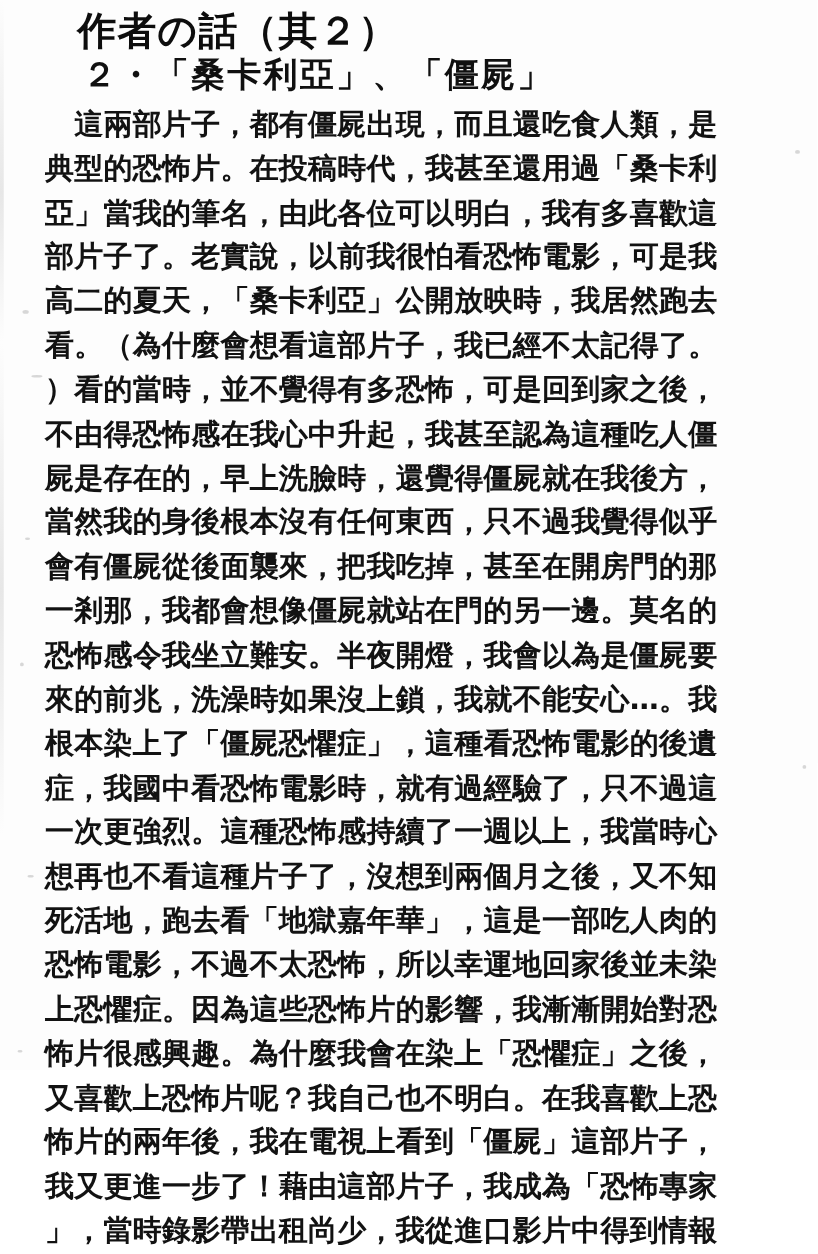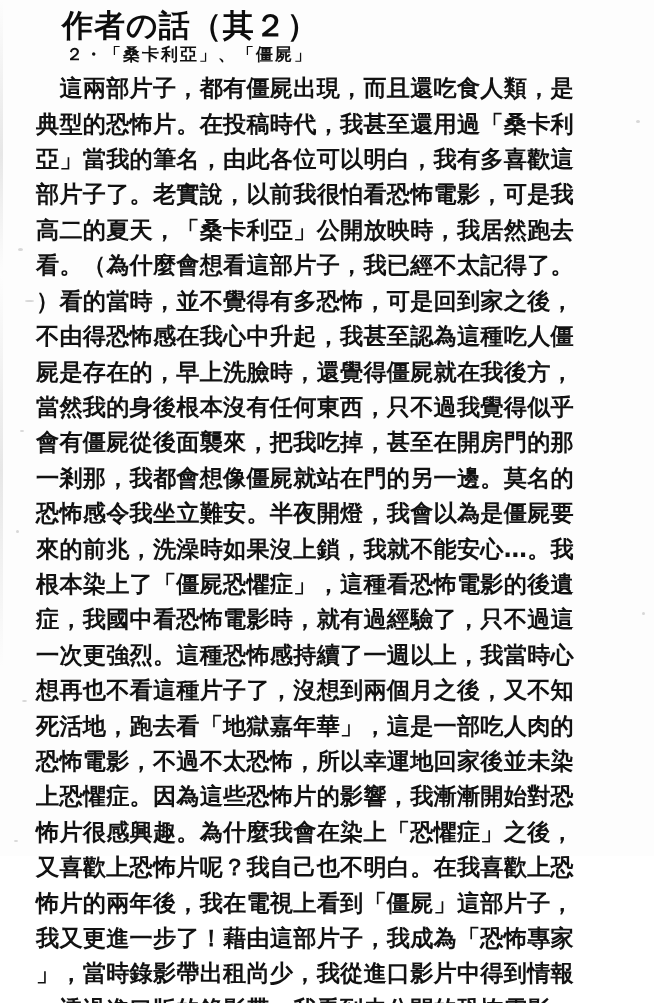--- a/index.html
+++ b/index.html
@@ -43,21 +43,21 @@
     font-size: 31px;
     letter-spacing: 1px;
     line-height: 1.12;
     margin: 0 0 2px 0;
     padding-left: 26px;
     color: #0d0d0d;
   }
   .section-heading {
     font-family: "DejaVu Sans", sans-serif;
     font-weight: bold;
-    font-size: 17px;
+    font-size: 27px;
     letter-spacing: 2px;
     line-height: 1.15;
     margin: 0 0 6px 0;
     padding-left: 30px;
     color: #101010;
   }
   .body-text {
     font-family: "DejaVu Sans", sans-serif;
     font-weight: bold;
     font-size: 23.2px;

